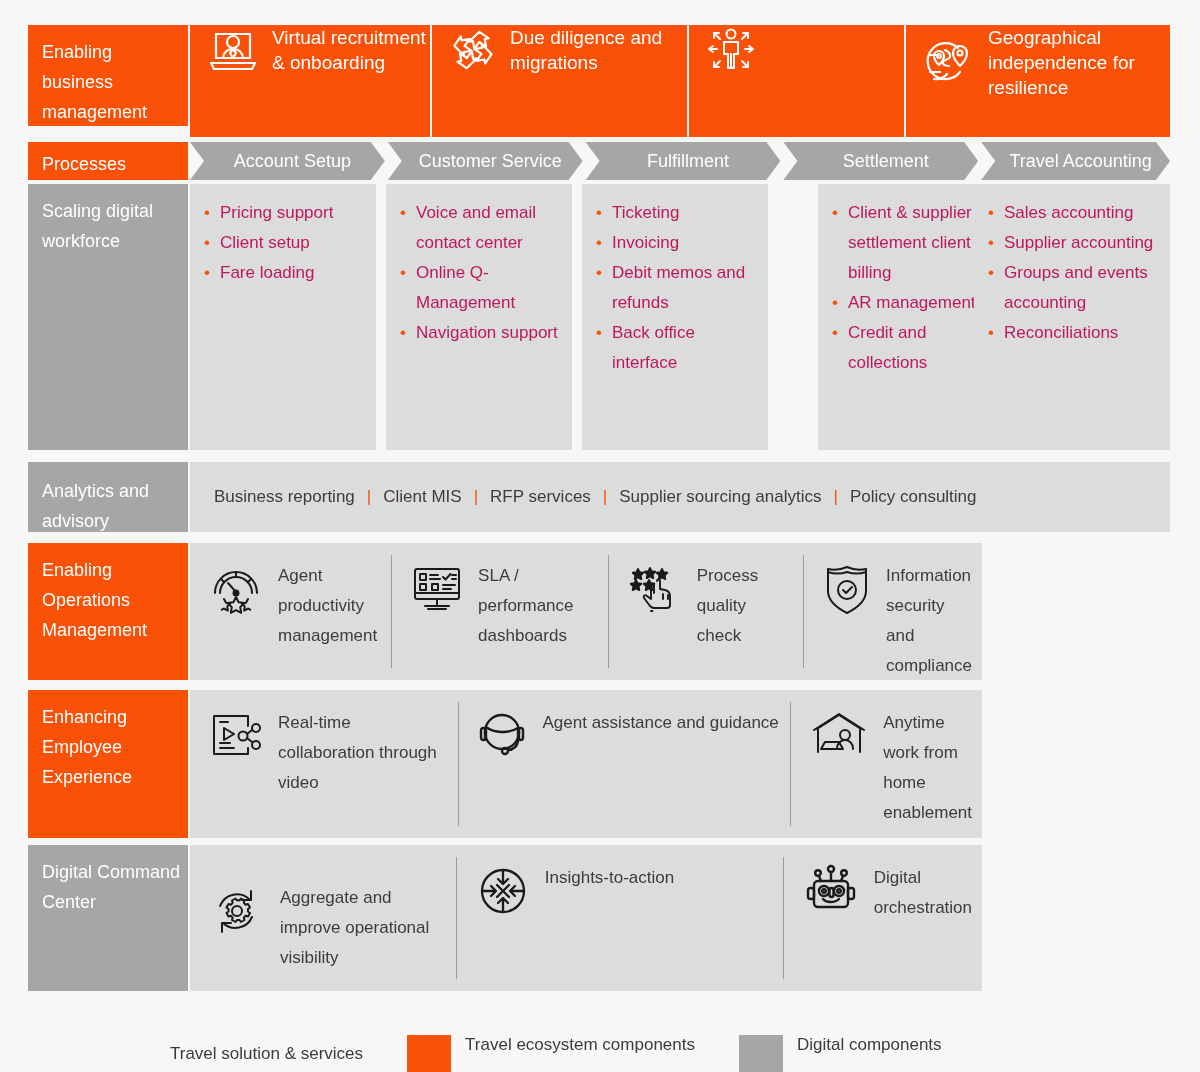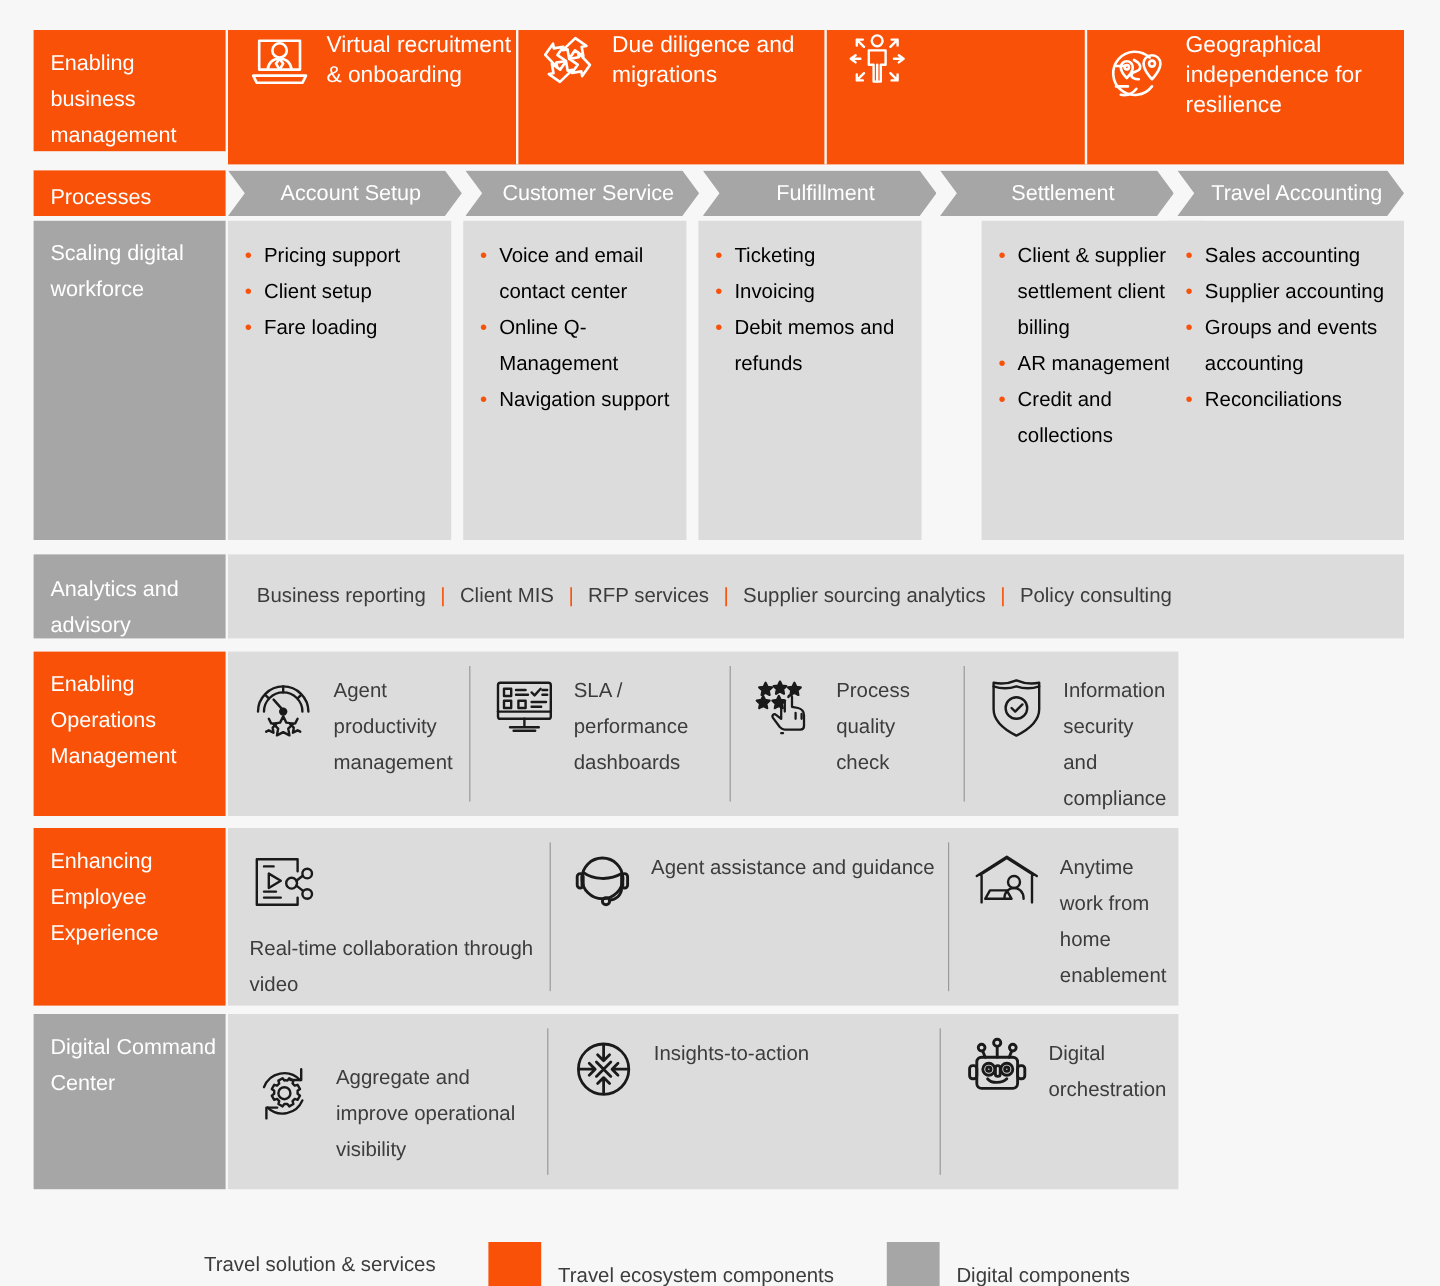--- a/index.html
+++ b/index.html
@@ -59,21 +59,21 @@
 
   
   .bcol {
     position: absolute; top: 184px; height: 266px;
     background: #dcdcdc;
     padding: 14px 10px 0 14px;
   }
   .bcol ul { list-style: none; }
   .bcol li {
     position: relative;
-    font-size: 17px; line-height: 30px; color: #000000;
+    font-size: 17px; line-height: 30px; color: #be185d;
     padding-left: 16px;
   }
   .bcol li::before {
     content: "\2022";
     position: absolute; left: 0; top: 0;
     color: #f95108; font-size: 17px; line-height: 30px;
   }
 
   
   #analytics-strip {
@@ -105,21 +105,21 @@
   svg { display: block; }
 
   
   #legend {
     position: absolute; left: 0; top: 1012px;
     width: 1200px; height: 48px;
     display: flex; align-items: center;
     padding-left: 170px;
     font-size: 17px; color: #3c3c3c;
   }
-  .lg-item { display: flex; align-items: flex-end; gap: 14px; margin-right: 44px; margin-top: 36px; }
+  .lg-item { display: flex; align-items: flex-start; gap: 14px; margin-right: 44px; margin-top: 36px; }
   .sw { width: 44px; height: 38px; }
 </style>
 </head>
 <body>
 
 <div class="page">
 
   <div class="rowlabel orange" style="top:25px;height:101px;">Enabling business management</div>
 
   <div id="eco-band">
@@ -210,20 +210,21 @@
       <li>Online Q-Management</li>
       <li>Navigation support</li>
     </ul>
   </div>
 
   <div class="bcol" style="left:582px;width:186px;">
     <ul>
       <li>Ticketing</li>
       <li>Invoicing</li>
       <li>Debit memos and refunds</li>
+      <li>Back office interface</li>
     </ul>
   </div>
 
   <div class="bcol" style="left:818px;width:186px;">
     <ul>
       <li>Client &amp; supplier settlement client billing</li>
       <li>AR management</li>
       <li>Credit and collections</li>
     </ul>
   </div>
@@ -316,21 +317,21 @@
           <path d="M21 29 l3 3 6-6"></path>
         </svg>
       </span>
       <span class="lbl">Information security and compliance assurance</span>
     </div>
   </div>
 
   <div class="rowlabel orange" style="top:690px;height:148px;">Enhancing Employee Experience</div>
 
   <div class="iconrow" style="top:690px;height:148px;">
-    <div class="icell" style="width:282px;flex-direction:column;">
+    <div class="icell" style="width:282px;">
       <span>
         <svg width="56" height="54" viewBox="0 0 56 54" fill="none" stroke="#1a1a1a" stroke-width="2" stroke-linecap="round" stroke-linejoin="round">
           <path d="M6 8 h34 v10 M6 8 v38 h34 v-6"></path>
           <path d="M12 14 h8 M12 40 h14 M12 35 h10"></path>
           <path d="M16 20 v12 l10-6 z"></path>
           <circle cx="35" cy="28" r="4.5"></circle>
           <circle cx="48" cy="20" r="4"></circle>
           <circle cx="48" cy="37" r="4"></circle>
           <path d="M39 26 l5-4 M39 30 l5 4"></path>
         </svg>

